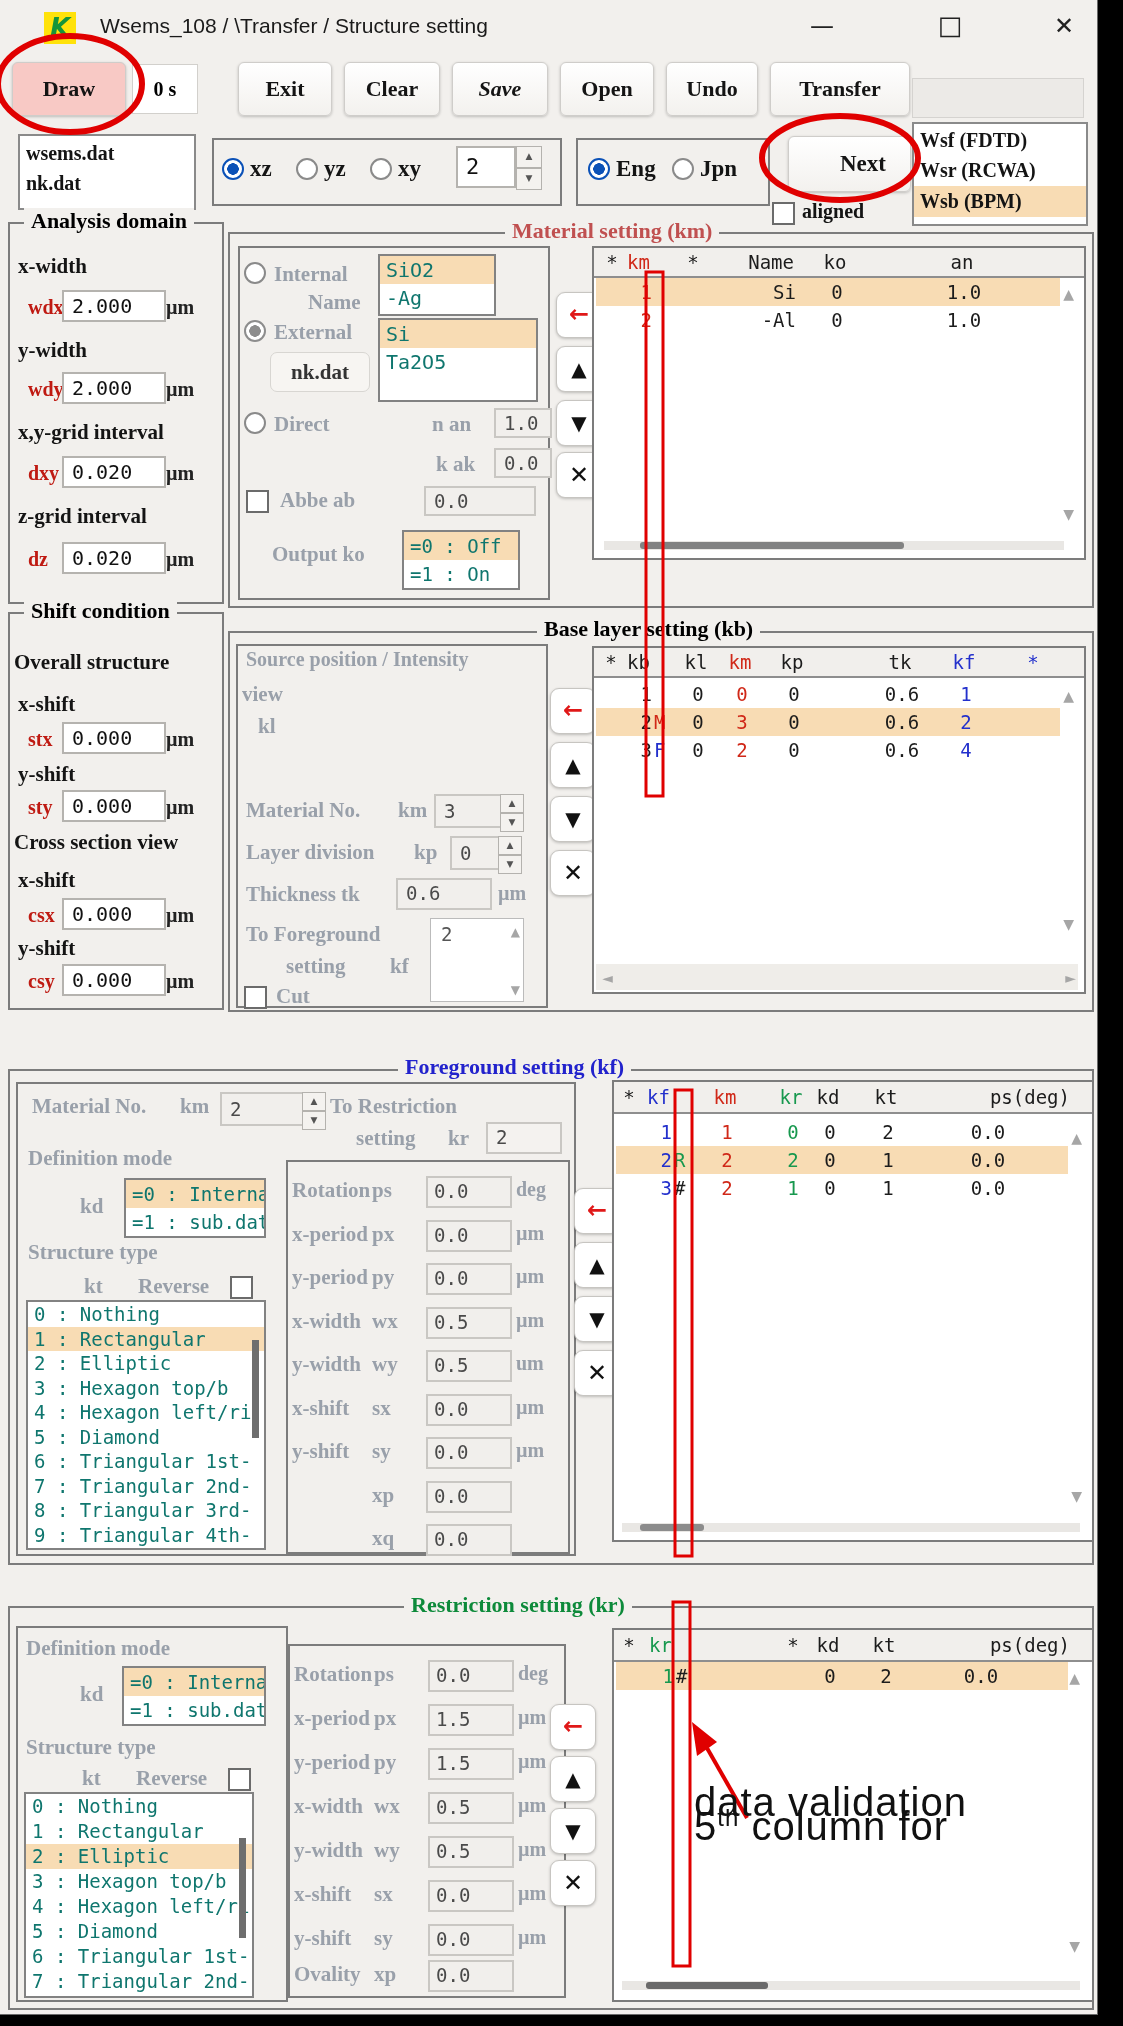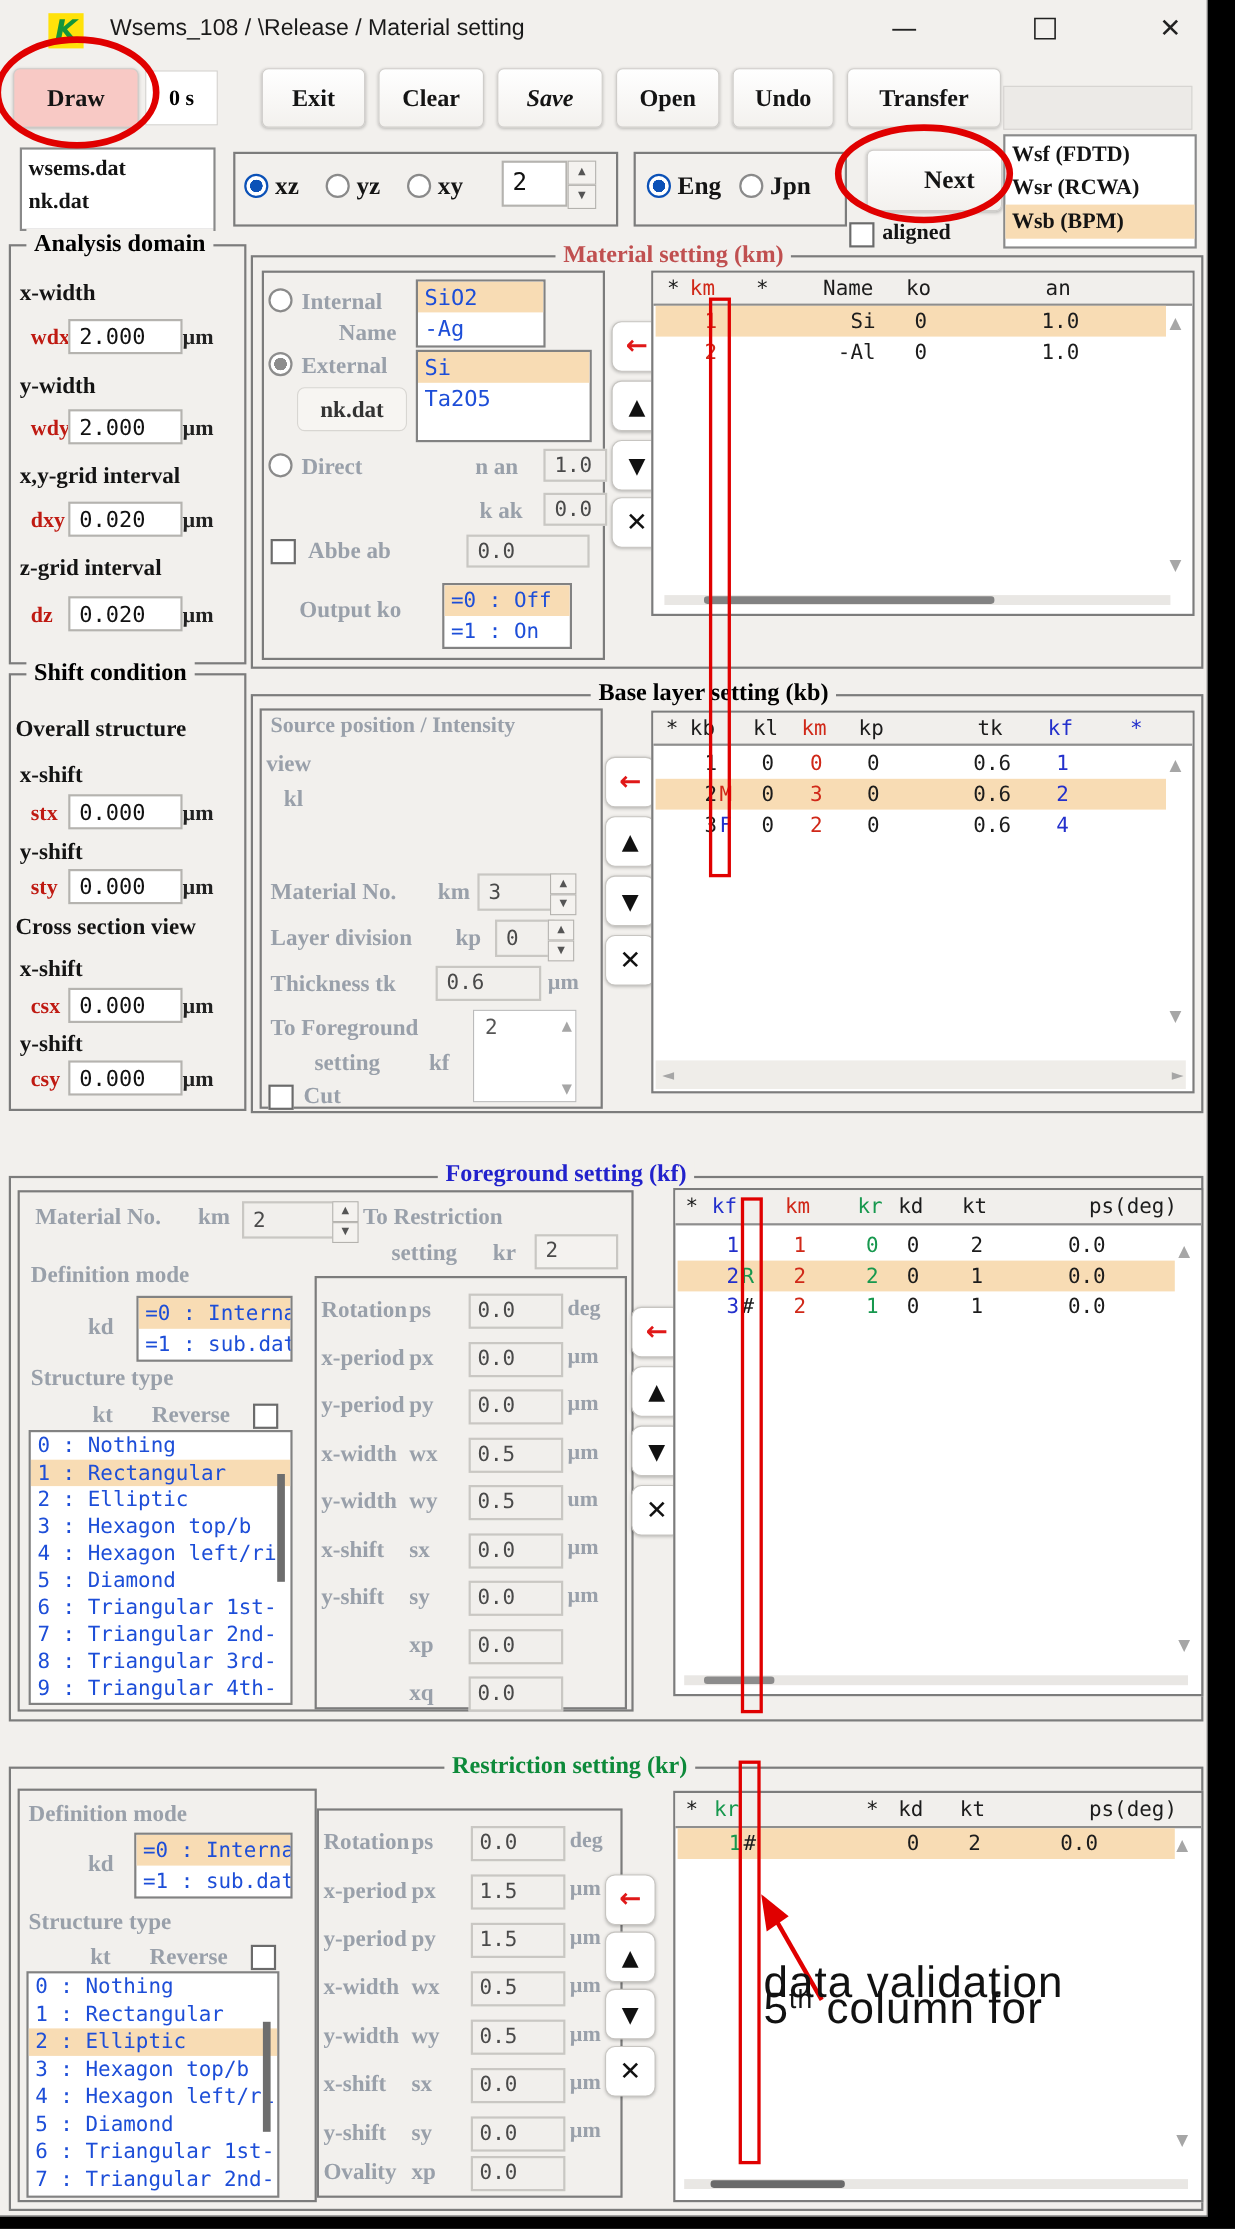--- a/index.html
+++ b/index.html
@@ -15,21 +15,21 @@
   .gl2{font:bold 20px "Liberation Serif",serif;color:#99a0aa;white-space:nowrap;}
   .code{font:bold 20px "Liberation Serif",serif;color:#bf1a12;white-space:nowrap;}
   .unit{font:bold 20px "Liberation Serif",serif;color:#222;white-space:nowrap;}
   .gunit{font:bold 20px "Liberation Serif",serif;color:#99a0aa;white-space:nowrap;}
   .mono{font-family:"DejaVu Sans Mono","Liberation Mono",monospace;}
   
   .box{position:absolute;background:#fff;border:2px solid #b5b3af;color:#111;
        font:20px "DejaVu Sans Mono",monospace;line-height:28px;padding-left:8px;white-space:nowrap;}
   .gbox{position:absolute;background:#f1efec;border:2px solid #c9c7c3;color:#4a4a4a;
        font:19px "DejaVu Sans Mono",monospace;line-height:26px;padding-left:8px;white-space:nowrap;}
-  .list{position:absolute;background:#fff;border:2px solid #828282;color:#1d4ed8;
+  .list{position:absolute;background:#fff;border:2px solid #828282;color:#0f766e;
        font:19px "DejaVu Sans Mono",monospace;overflow:hidden;}
   .it{padding-left:6px;white-space:nowrap;}
   .sel{background:#f8dcb4;}
   .panel{position:absolute;border:2px solid #7c7c7c;}
   .ptitle{position:absolute;background:#f2f0ed;padding:0 7px;font:bold 22px "Liberation Serif",serif;
         white-space:nowrap;z-index:5;}
   .tbtn{position:absolute;height:52px;background:linear-gradient(#ffffff,#f3f1ee);
         border:1px solid #cfcdca;border-radius:6px;box-shadow:0 1px 3px rgba(0,0,0,.22);
         font:bold 22px "Liberation Serif",serif;color:#141414;text-align:center;line-height:52px;}
   .abtn{position:absolute;width:44px;height:44px;background:#fff;border:1px solid #c7c5c1;
@@ -85,21 +85,21 @@
 </style>
 </head>
 <body>
 
 <div id="stage">
 <div id="app">
 
   <div class="ab" style="left:0;top:0;width:1097px;height:54px;">
     <div class="ab" style="left:44px;top:12px;width:32px;height:32px;background:#ffe20a;
                 font:bold italic 26px 'DejaVu Sans',sans-serif;color:#14953a;text-align:center;line-height:32px;">K</div>
-    <span class="ab" style="left:100px;top:14px;font:21px 'Liberation Sans',sans-serif;color:#1a1a1a;white-space:nowrap;">Wsems_108 / \Release / Material setting</span>
+    <span class="ab" style="left:100px;top:14px;font:21px 'Liberation Sans',sans-serif;color:#1a1a1a;white-space:nowrap;">Wsems_108 / \Transfer / Structure setting</span>
     <span class="ab" style="left:800px;top:12px;width:44px;text-align:center;font:24px 'DejaVu Sans',sans-serif;color:#222;">—</span>
     <span class="ab" style="left:928px;top:10px;width:44px;text-align:center;font:26px 'DejaVu Sans',sans-serif;color:#222;">□</span>
     <span class="ab" style="left:1042px;top:12px;width:44px;text-align:center;font:24px 'DejaVu Sans',sans-serif;color:#222;">✕</span>
   </div>
 
   <div class="tbtn" style="left:12px;top:62px;width:112px;background:#f8c9c5;">Draw</div>
   <div class="ab" style="left:132px;top:64px;width:64px;height:48px;background:#fff;border:1px solid #d2d0cc;
               font:bold 20px 'Liberation Serif',serif;text-align:center;line-height:48px;">0 s</div>
   <div class="tbtn" style="left:238px;top:62px;width:92px;">Exit</div>
   <div class="tbtn" style="left:344px;top:62px;width:94px;">Clear</div>

